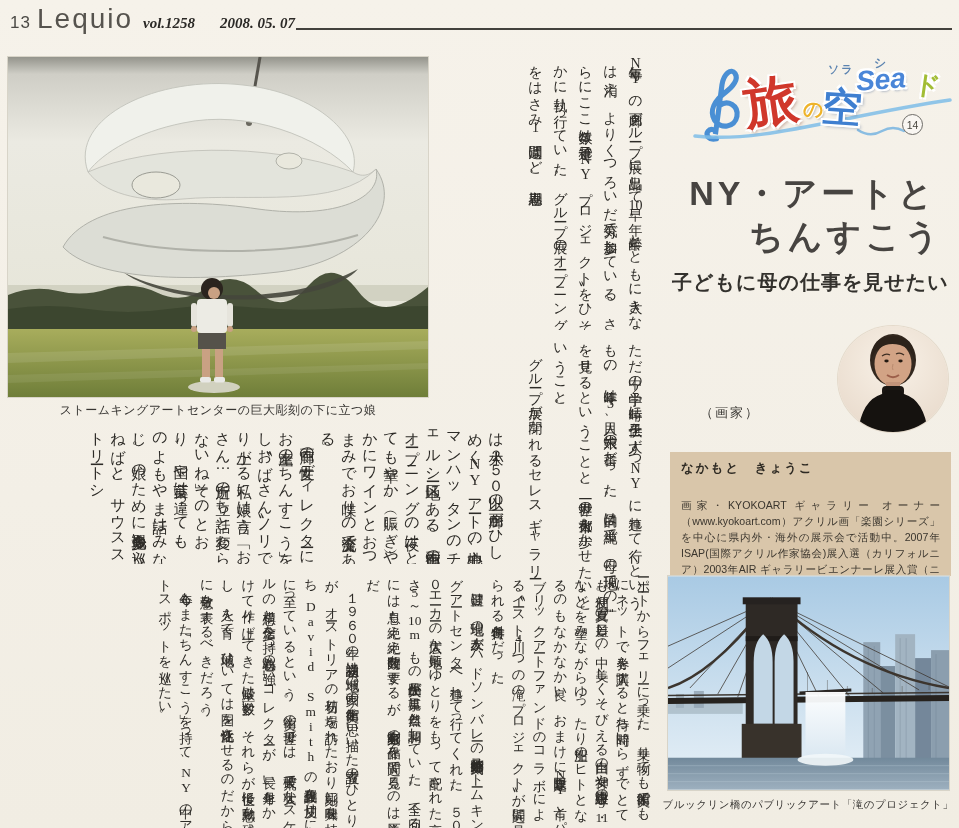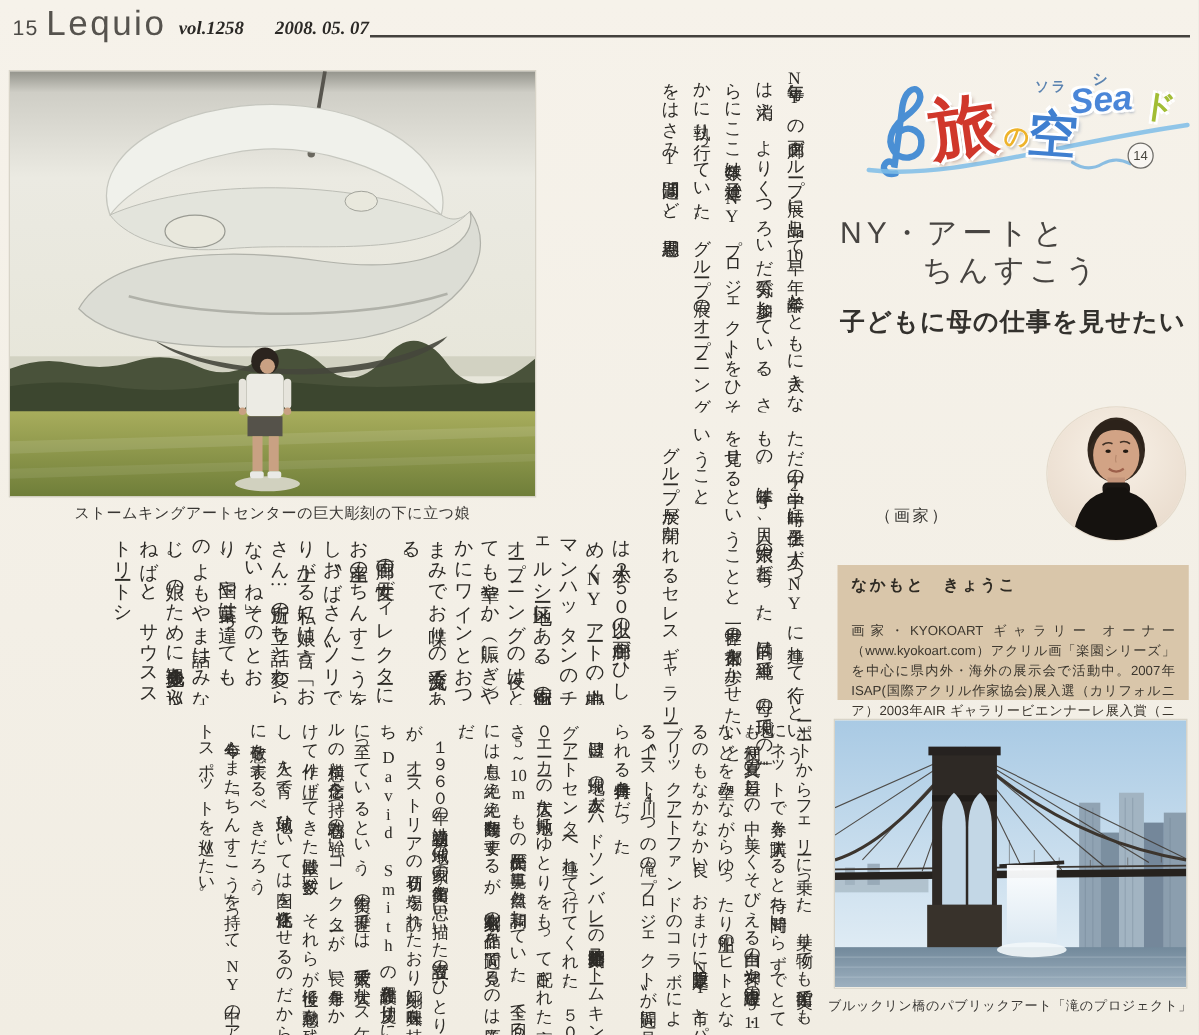--- a/index.html
+++ b/index.html
@@ -50,45 +50,45 @@
   .logo-rshi  { left:874px; top:55px; font-size:12px; font-weight:bold; color:#5b83b0; }
   .logo-sea { left:856px; top:64px; font-size:28px; font-weight:bold; font-style:italic; color:#4a86d8; transform:rotate(-4deg);
     text-shadow:-2px -2px 0 #fff,2px -2px 0 #fff,-2px 2px 0 #fff,2px 2px 0 #fff,2px 3px 2px rgba(40,70,120,.3); }
   .logo-do { left:914px; top:68px; font-size:26px; font-weight:bold; color:#a2bd35; transform:rotate(8deg);
     text-shadow:-2px -2px 0 #fff,2px -2px 0 #fff,-2px 2px 0 #fff,2px 2px 0 #fff; }
   .ep-badge { left:902px; top:114px; width:19px; height:19px; border:1.5px solid #6e6c68; border-radius:50%;
     font-size:10.5px; color:#48463f; display:flex; align-items:center; justify-content:center; background:rgba(255,255,255,.4); }
 
   
   .headline { left:672px; top:172px; width:282px; }
-  .h-line { font-size:24px; font-weight:normal; color:#474441; letter-spacing:4px; line-height:1.25; }
+  .h-line { font-size:34px; font-weight:bold; color:#474441; letter-spacing:4px; line-height:1.25;text-align:center; }
   .h-line2 { margin-left:66px; }
   .h-sub { margin-top:12px; font-family:"Liberation Serif",serif; font-weight:bold;
     font-size:20px; color:#33312d; letter-spacing:1px; }
 
   
   .portrait { left:838px; top:326px; width:110px; height:106px; border-radius:50%; overflow:hidden;
     box-shadow:0 0 0 1px #e4dacb; }
   .a-name { left:672px; top:370px; font-family:"Liberation Serif",serif; font-size:23px;
     letter-spacing:4px; color:#32302c; }
   .a-role { left:700px; top:404px; font-family:"Liberation Serif",serif; font-size:13px;
     letter-spacing:2px; color:#3a3834; }
 
   
-  .profile { left:670px; top:452px; width:281px; height:108px; background:#d9c6aa;
+  .profile { left:670px; top:452px; width:281px; height:124px; background:#d9c6aa;
     box-sizing:border-box; padding:8px 11px 6px 11px; }
   .p-name { font-size:12.5px; font-weight:bold; color:#2e2a23; letter-spacing:2px; }
   .p-body { margin-top:20px; font-size:10.6px; line-height:1.52; color:#3b362e; text-align:justify; }
 </style>
 </head>
 <body>
 
 <div class="page">
 
-  <span class="abs pgnum">15</span>
+  <span class="abs pgnum">13</span>
   <span class="abs mag">Lequio</span>
   <span class="abs vol">vol.1258</span>
   <span class="abs idate">2008. 05. 07</span>
   <div class="abs hrule"></div>
 
   <div class="abs photo1">
     <svg viewBox="0 0 420 340" width="420" height="340">
       <defs>
         <linearGradient id="sky1" x1="0" y1="0" x2="0" y2="1">
           <stop offset="0" stop-color="#94948c"></stop>

